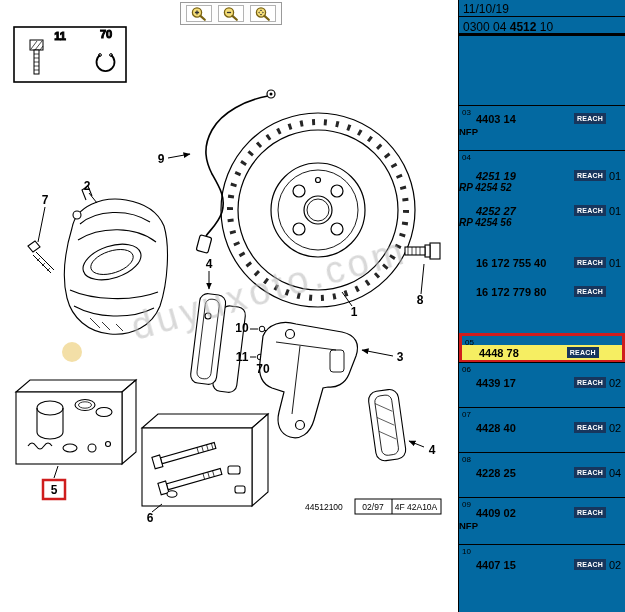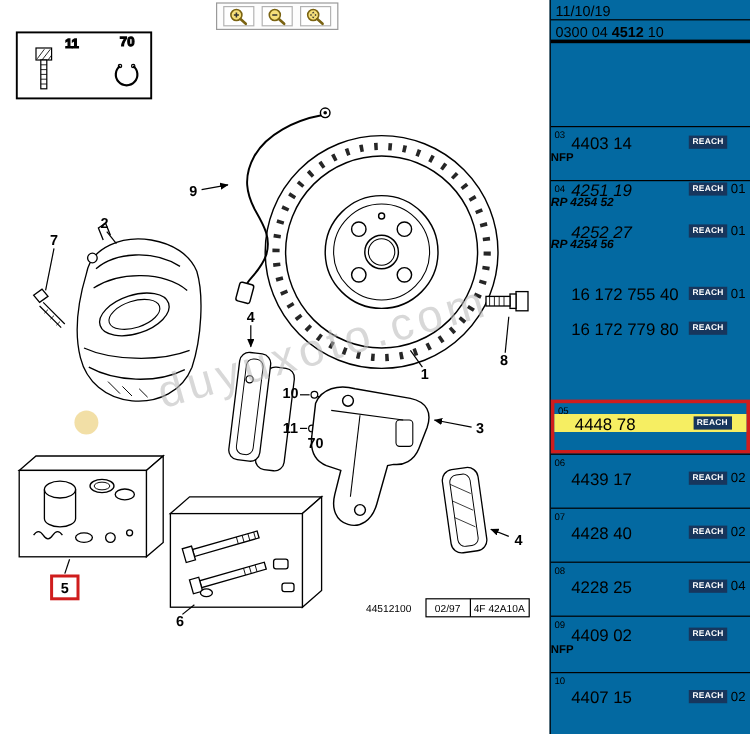--- a/index.html
+++ b/index.html
@@ -30,21 +30,21 @@
   .panel{position:absolute;left:458px;top:0;width:167px;height:612px;
          border-left:1px solid #000;background:#0369a1;}
   .hdr-date{height:17px;border-bottom:1px solid #000;font-size:12px;padding:2px 0 0 4px;}
   .hdr-ref{height:19px;border-bottom:3px solid #000000;font-size:12px;padding:3px 0 0 4px;white-space:nowrap;}
   .hdr-gap{height:69px;}
   .row{position:relative;border-top:1px solid #000;}
   .row.hl{border:3px solid var(--callout-red,#cf1d1d);}
   .idx{position:absolute;top:2px;left:3px;font-size:8px;}
   .line{display:flex;align-items:center;margin-top:13px;padding:0 3px 0 17px;height:13px;}
   .row.hl .line{margin-top:9px;background:var(--highlight-yellow,#f6ee62);height:15px;gap:48px;}
-  .part{font-size:14px;font-weight:normal;white-space:nowrap;}
+  .part{font-size:11px;font-weight:bold;white-space:nowrap;}
   .line.it .part{font-style:italic;}
   .badge{margin-left:auto;background:var(--reach-bg,#17365d);color:#fff;font-size:7px;
          font-weight:bold;line-height:1;padding:2px 3px;letter-spacing:.2px;}
   .qty{width:16px;font-size:11px;font-weight:normal;padding-left:3px;white-space:nowrap;}
   .sub{text-align:left;font-size:10px;font-style:italic;font-weight:bold;
        padding-right:22px;height:13px;white-space:nowrap;}
   .note{text-align:left;font-size:9.5px;font-weight:bold;padding-right:22px;margin-top:1px;}
 </style>
 </head>
 <body>
@@ -278,21 +278,21 @@
       <div class="line" style="margin-top:6px">
         <span class="part">4403 14</span>
         <span class="badge">REACH</span>
         <span class="qty"></span>
       </div>
       <div class="note">NFP</div>
     </div>
 
     <div class="row" style="height:183px">
       <span class="idx">04</span>
-      <div class="line it" style="margin-top:0">
+      <div class="line it" style="margin-top:18px">
         <span class="part">4251 19</span>
         <span class="badge">REACH</span>
         <span class="qty">01</span>
       </div>
       <div class="sub">RP 4254 52</div>
       <div class="line it" style="margin-top:9px">
         <span class="part">4252 27</span>
         <span class="badge">REACH</span>
         <span class="qty">01</span>
       </div>
@@ -302,21 +302,21 @@
         <span class="badge">REACH</span>
         <span class="qty">01</span>
       </div>
       <div class="line" style="margin-top:16px">
         <span class="part">16 172 779 80</span>
         <span class="badge">REACH</span>
         <span class="qty"></span>
       </div>
     </div>
 
-    <div class="row hl" style="height:45px">
+    <div class="row hl" style="height:29px">
       <span class="idx">05</span>
       <div class="line">
         <span class="part">4448 78</span>
         <span class="badge">REACH</span>
         <span class="qty">02</span>
       </div>
     </div>
 
     <div class="row" style="height:45px">
       <span class="idx">06</span>

